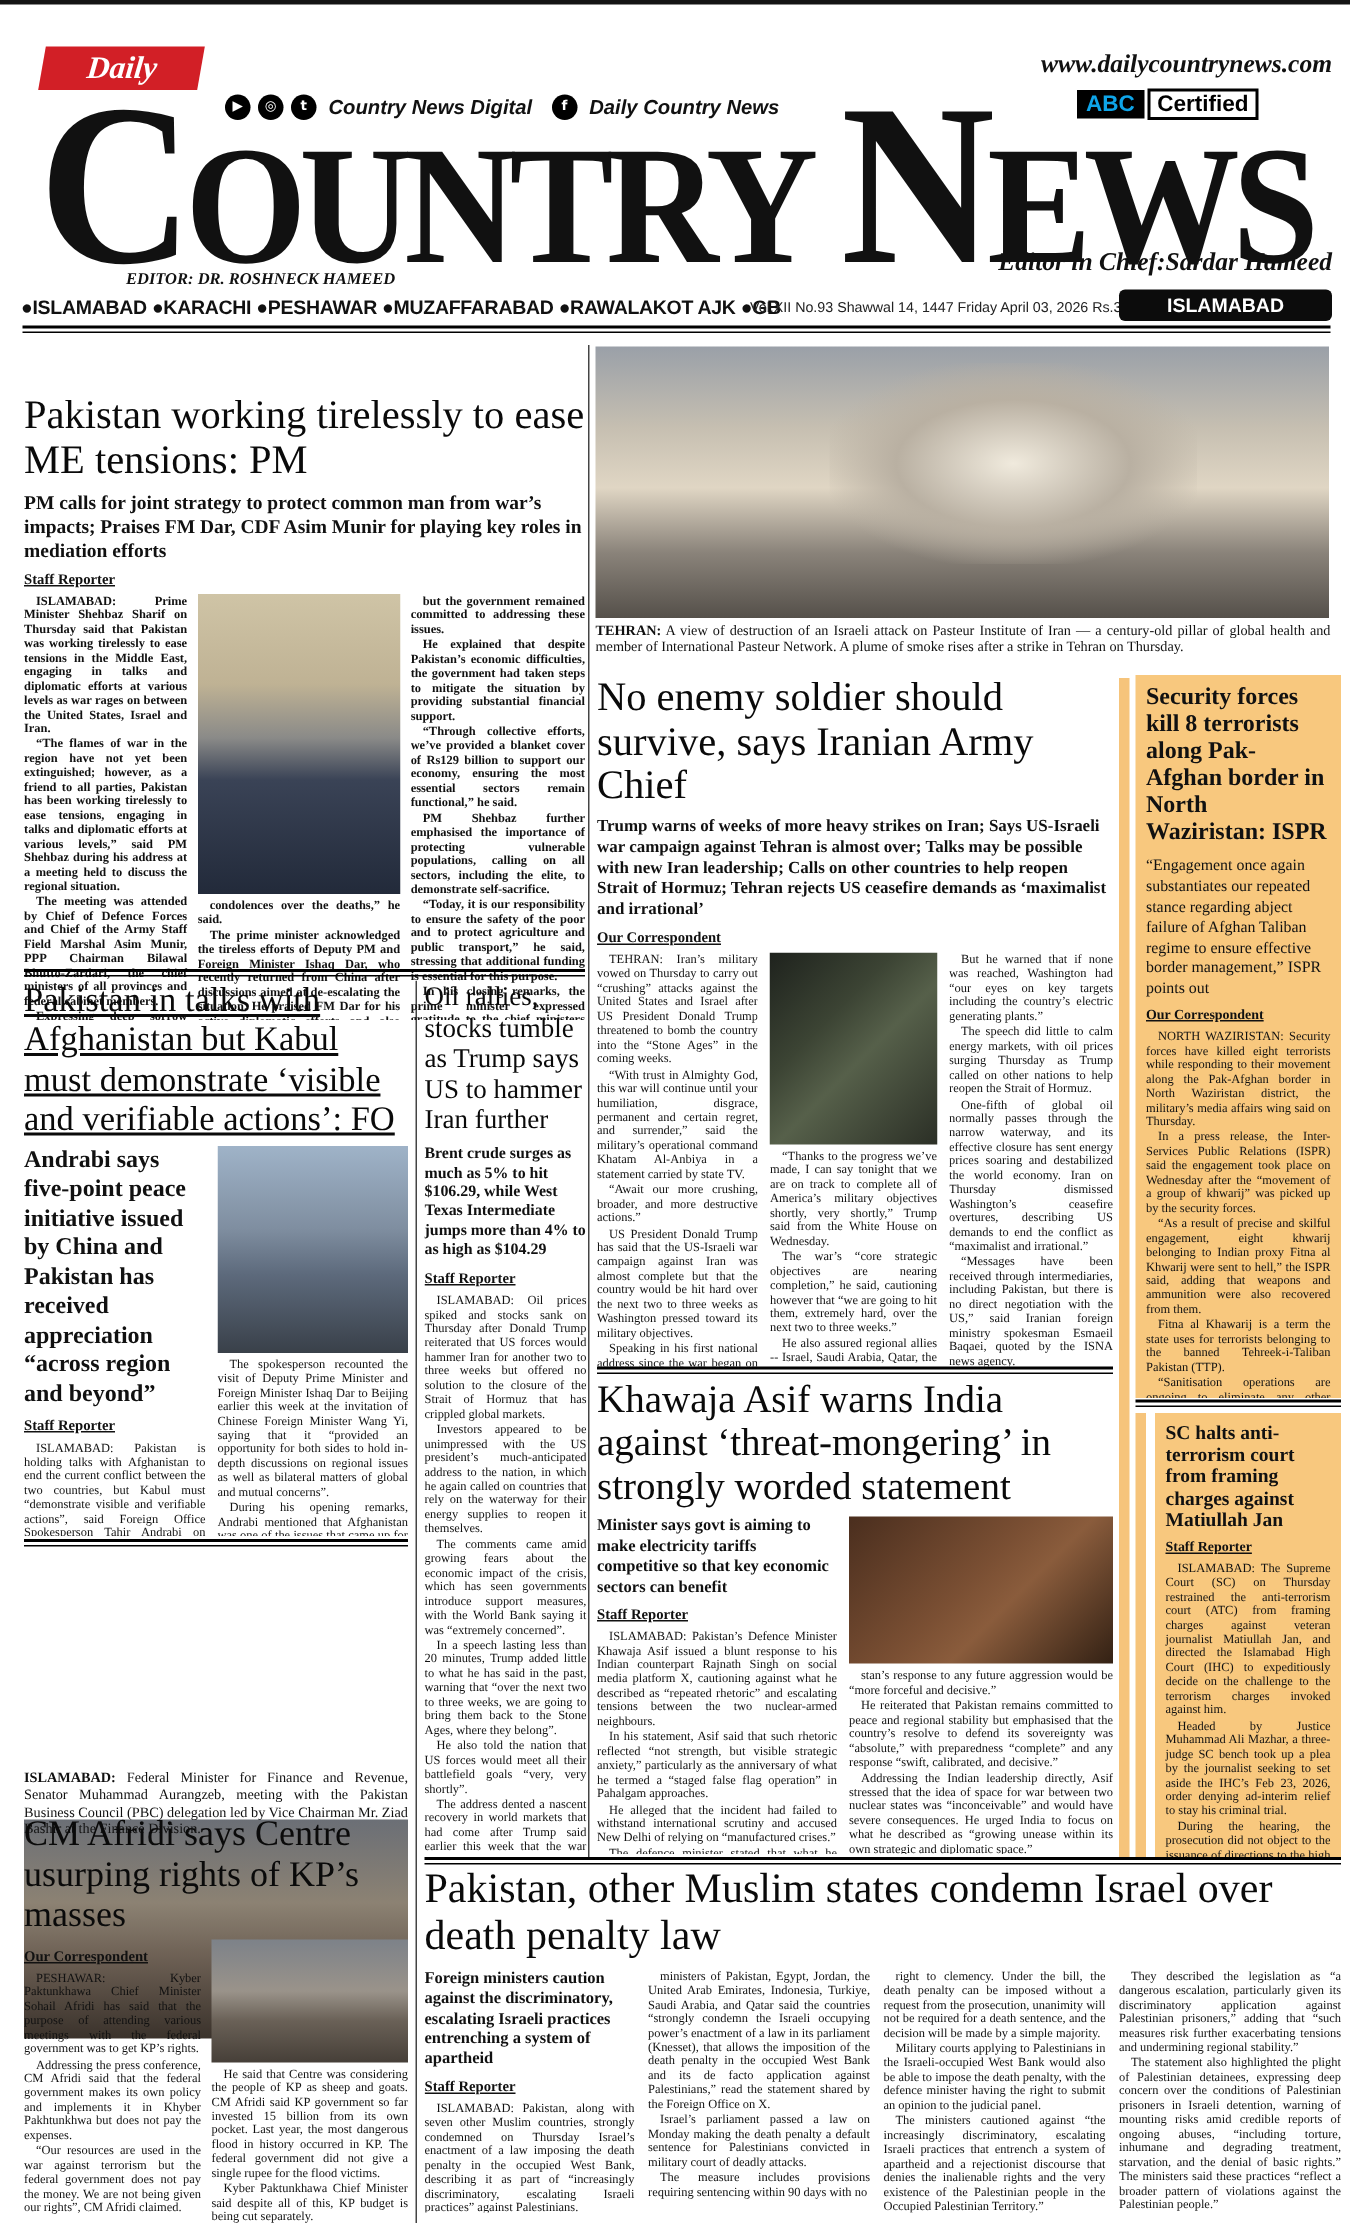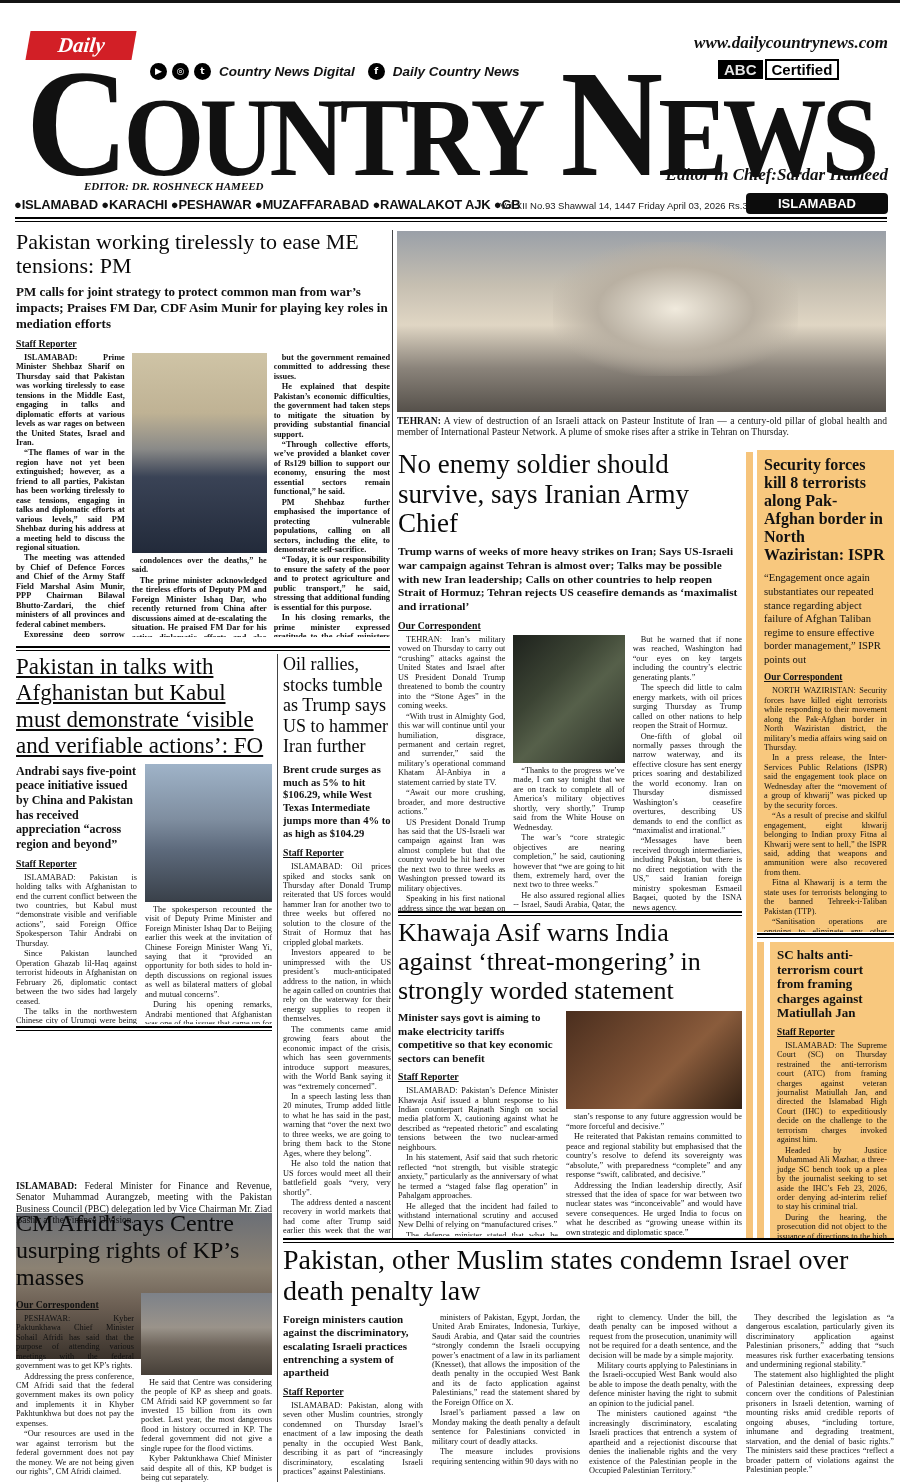--- a/index.html
+++ b/index.html
@@ -12,21 +12,21 @@
   .topbar{left:0;top:0;width:900px;height:3px;background:#141414;}
   .daily-box{left:28px;top:31px;width:106px;height:29px;background:#d21f26;transform:skewX(-10deg);
              display:flex;align-items:center;justify-content:center;}
   .daily-box span{color:#fff;font-style:italic;font-weight:bold;font-size:21px;transform:skewX(4deg);}
   .website{left:630px;top:33px;width:258px;text-align:right;font-style:italic;font-weight:bold;font-size:17px;}
   .social-row{left:150px;top:60px;height:22px;display:flex;align-items:center;gap:5px;z-index:3;}
   .sicon{width:17px;height:17px;border-radius:50%;background:#000;color:#fff;display:inline-flex;
          align-items:center;justify-content:center;font-size:9px;font-weight:bold;font-family:"DejaVu Sans",sans-serif;}
   .slabel{font-weight:bold;font-style:italic;font-size:13.5px;margin:0 8px 0 3px;}
   .abc-wrap{left:718px;top:57px;height:24px;display:flex;align-items:center;z-index:3;}
-  .abc{background:#000;color:#e5e5e5;font-weight:bold;font-size:15px;padding:1px 6px;}
+  .abc{background:#000;color:#0ea5e9;font-weight:bold;font-size:15px;padding:1px 6px;}
   .certified{border:2px solid #000;color:#000;font-weight:bold;font-size:15px;padding:0 5px;margin-left:2px;background:#fff;}
   .paper-title{left:26px;top:46px;width:874px;white-space:nowrap;font-weight:bold;letter-spacing:-5px;
                font-size:104px;line-height:1;transform:scaleY(1.08);transform-origin:0 0;z-index:1;}
   .paper-title .cap{font-size:142px;}
   .paper-title .gap{display:inline-block;width:20px;}
   .editor-left{left:84px;top:180px;font-weight:bold;font-style:italic;font-size:11px;}
   .editor-right{left:610px;top:165px;width:278px;text-align:right;font-weight:bold;font-style:italic;font-size:17px;}
   .cities{left:14px;top:197px;font-weight:bold;font-size:13px;letter-spacing:-0.2px;}
   .vol-line{left:500px;top:200px;font-size:9.5px;color:#222;}
   .city-badge{left:746px;top:193px;width:142px;height:21px;background:#0c0c0c;border-radius:4px;color:#fff;
@@ -42,21 +42,21 @@
   .byline{font-weight:bold;text-decoration:underline;font-size:9.8px;margin:6px 0 4px;}
   .paras p{margin:0 0 1px;text-indent:8px;text-align:justify;}
   .bodytxt{font-size:8.3px;line-height:1.14;}
   .cols{display:flex;overflow:hidden;}
   .photo{position:relative;overflow:hidden;}
   .caption{font-size:9.5px;line-height:1.2;text-align:justify;}
   .caption b{font-weight:bold;}
 
   
   .lead{left:16px;top:230px;width:374px;}
-  .lead .headline{font-size:22px;line-height:1.1;}
+  .lead .headline{font-size:27px;line-height:1.1;margin-top:32px;}
   .lead .subhead{font-size:13px;margin-top:6px;}
   .lead-cols{gap:7px;height:284px;margin-top:2px;}
   .lead-col{overflow:hidden;font-weight:bold;}
   .pm-photo{width:100%;height:200px;margin-bottom:3px;
     background:linear-gradient(180deg,#cfc4a6 0%,#bfb294 30%,#8a8a88 48%,#3a4356 62%,#222a3a 100%);}
 
   
   .tehran-photo{left:397px;top:231px;width:489px;height:181px;
     background:linear-gradient(180deg,#9aa0a8 0%,#c6bfb1 30%,#e0d6c4 52%,#8a837a 76%,#55504a 100%);}
   .smoke{position:absolute;right:18%;top:6%;width:50%;height:74%;
@@ -89,21 +89,21 @@
   .khawaja .subhead{font-size:11px;}
   .asif-photo{width:176px;height:98px;margin-bottom:3px;
     background:linear-gradient(135deg,#4a2e1e 0%,#7a4f33 45%,#8a5c3c 60%,#332114 100%);}
 
   
   .afghan{left:16px;top:654px;width:256px;}
   .afghan .headline{font-size:23px;line-height:1.15;text-decoration:underline;}
   .af-cols{gap:8px;height:260px;margin-top:4px;}
   .fo-photo{width:100%;height:138px;margin-bottom:3px;
     background:linear-gradient(180deg,#9fb3c8 0%,#7f8ea0 40%,#5d6a7c 62%,#394049 100%);}
-  .afghan .subhead{font-size:12px;}
+  .afghan .subhead{font-size:16px;}
 
   .finance-photo{left:16px;top:1032px;width:256px;height:146px;
     background:linear-gradient(180deg,#6b6f76 0%,#8c8273 38%,#6e6155 62%,#3a322b 100%);}
   .finance-caption{left:16px;top:1181px;width:256px;}
 
   
   .cm{left:16px;top:1210px;width:256px;height:272px;overflow:hidden;}
   .cm .headline{font-size:24px;line-height:1.12;}
   .cm-row{display:flex;gap:7px;margin-top:2px;}
   .cm-c1{width:118px;overflow:hidden;}

